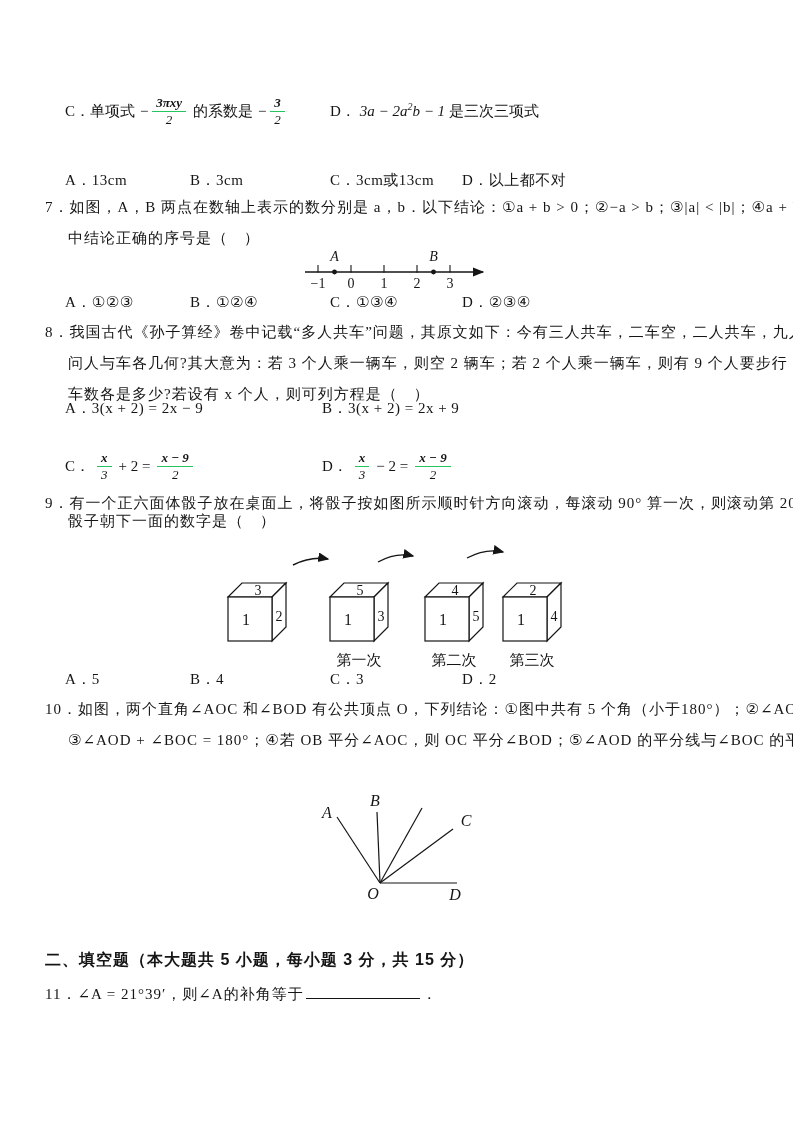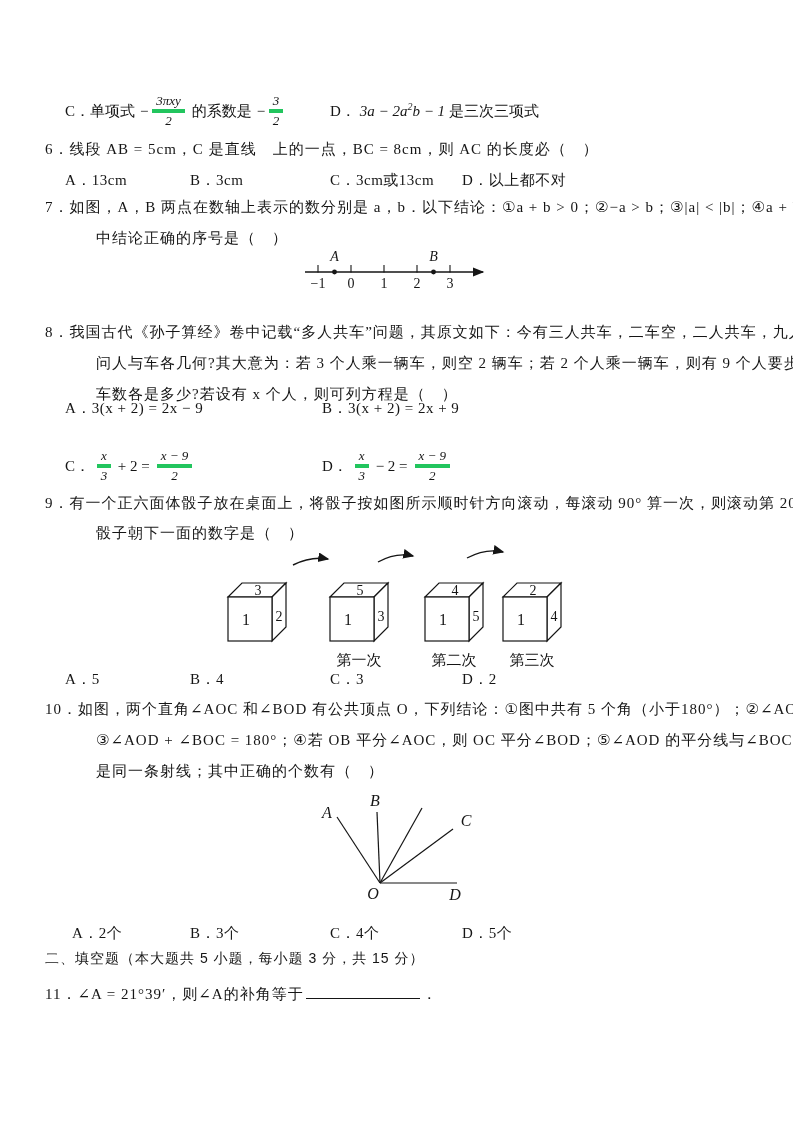--- a/index.html
+++ b/index.html
@@ -3,37 +3,37 @@
 <meta charset="utf-8">
 <style>
   html,body { margin:0; padding:0; background:#ffffff; }
   .page {
     position:relative; width:793px; height:1122px; background:#ffffff;
     font-family:"Liberation Serif","DejaVu Serif","DejaVu Sans",serif;
     font-size:15px; color:#151515; overflow:hidden;
   }
   .row { position:absolute; white-space:nowrap; }
   .stem { left:45px; letter-spacing:1px; }
-  .stem-wrap { left:68px; letter-spacing:1px;margin-left:28px; }
+  .stem-wrap { left:68px; letter-spacing:1px; }
   .optrow { position:absolute; left:0; width:100%; height:22px; }
   .opt { position:absolute; white-space:nowrap; letter-spacing:0.5px; }
   .c1 { left:65px; } .c2 { left:190px; } .c3 { left:330px;text-align:right; } .c4 { left:462px;text-align:right; }
   .q8b { left:322px; }
   .vrow { display:flex; align-items:center; height:46px; }
   .frac { display:inline-block; text-align:center; vertical-align:middle;
           font-size:13px; line-height:1.2; margin:0 3px; font-style:italic; }
-  .frac .num { display:block; border-bottom:4px solid #22c55e; padding:0 4px; }
+  .frac .num { display:block; border-bottom:1px solid #22c55e; padding:0 4px;font-weight:bold; }
   .frac .den { display:block; }
   .m { font-style:italic; }
   sup.exp { font-size:10px; vertical-align:super; line-height:0; }
   .gap { margin-left:4px; }
   .gapr { margin-right:4px; }
   .blank { display:inline-block; width:114px; border-bottom:1px solid #151515;
            height:1em; vertical-align:baseline; margin:0 2px; }
-  .hdr { font-weight:normal; font-size:14px; letter-spacing:1px;
+  .hdr { font-weight:bold; font-size:16px; letter-spacing:1px;
          font-family:"Liberation Sans","DejaVu Sans",sans-serif; }
   .fig { position:absolute; }
   svg text { font-family:"Liberation Serif","DejaVu Serif","DejaVu Sans",serif; fill:#151515; }
   svg .it { font-style:italic; }
   svg .ln { stroke:#151515; fill:none; }
   svg .face { fill:#ffffff; stroke:#151515; stroke-width:1.2; stroke-linejoin:miter; }
 </style>
 </head>
 <body>
 
@@ -53,21 +53,20 @@
       <span class="num">3</span>
       <span class="den">2</span>
     </span>
   </div>
   <div class="row vrow" style="top:88px;left:330px">
     <span class="gapr">D．</span>
     <span class="m"><span>3a − 2a</span><sup class="exp">2</sup><span>b − 1</span></span>
     <span class="gap">是三次三项式</span>
   </div>
 
-  <div class="row stem" style="top:140px">6．线段 AB = 5cm，C 是直线　上的一点，BC = 8cm，则 AC 的长度必（　）</div>
   <div class="optrow" style="top:171px">
     <span class="opt c1">A．13cm</span>
     <span class="opt c2">B．3cm</span>
     <span class="opt c3">C．3cm或13cm</span>
     <span class="opt c4">D．以上都不对</span>
   </div>
 
   <div class="row stem" style="top:198px">7．如图，A，B 两点在数轴上表示的数分别是 a，b．以下结论：①a + b &gt; 0；②−a &gt; b；③|a| &lt; |b|；④a + b &gt; a − b．其</div>
   <div class="row stem-wrap" style="top:229px">中结论正确的序号是（　）</div>
 
@@ -89,20 +88,26 @@
     <text x="48" y="38" font-size="14" text-anchor="middle">0</text>
     <text x="81" y="38" font-size="14" text-anchor="middle">1</text>
     <text x="114" y="38" font-size="14" text-anchor="middle">2</text>
     <text x="147" y="38" font-size="14" text-anchor="middle">3</text>
     <circle cx="31.5" cy="22" r="2.4" fill="#151515"></circle>
     <circle cx="130.5" cy="22" r="2.4" fill="#151515"></circle>
     <text class="it" x="31.5" y="11" font-size="14" text-anchor="middle">A</text>
     <text class="it" x="130.5" y="11" font-size="14" text-anchor="middle">B</text>
   </svg>
 
+  <div class="optrow" style="top:293px">
+    <span class="opt c1">A．①②③</span>
+    <span class="opt c2">B．①②④</span>
+    <span class="opt c3">C．①③④</span>
+    <span class="opt c4">D．②③④</span>
+  </div>
 
   <div class="row stem" style="top:323px">8．我国古代《孙子算经》卷中记载“多人共车”问题，其原文如下：今有三人共车，二车空，二人共车，九人步，</div>
   <div class="row stem-wrap" style="top:354px">问人与车各几何?其大意为：若 3 个人乘一辆车，则空 2 辆车；若 2 个人乘一辆车，则有 9 个人要步行，问人与</div>
   <div class="row stem-wrap" style="top:385px">车数各是多少?若设有 x 个人，则可列方程是（　）</div>
   <div class="optrow" style="top:399px">
     <span class="opt c1">A．3(x + 2) = 2x − 9</span>
     <span class="opt q8b">B．3(x + 2) = 2x + 9</span>
   </div>
   <div class="row vrow" style="top:443px;left:65px">
     <span class="gapr">C．</span>
@@ -123,21 +128,21 @@
       <span class="den">3</span>
     </span>
     <span class="gap gapr">− 2 =</span>
     <span class="frac">
       <span class="num">x − 9</span>
       <span class="den">2</span>
     </span>
   </div>
 
   <div class="row stem" style="top:494px">9．有一个正六面体骰子放在桌面上，将骰子按如图所示顺时针方向滚动，每滚动 90° 算一次，则滚动第 2024 次后，</div>
-  <div class="row stem-wrap" style="top:524px">骰子朝下一面的数字是（　）</div>
+  <div class="row stem-wrap" style="top:512px">骰子朝下一面的数字是（　）</div>
 
   <svg class="fig" style="top:543px;left:200px" width="380" height="130" viewBox="0 0 380 130">
     <defs>
       <marker id="ah" markerWidth="9" markerHeight="8" refX="7" refY="3.5" orient="auto">
         <path d="M0,0 L8,3.5 L0,7 Z" fill="#151515"></path>
       </marker>
     </defs>
     <g>
       <path class="ln" d="M93,22 Q111,13 128,16" stroke-width="1.4" marker-end="url(#ah)"></path>
       <path class="ln" d="M178,19 Q196,9 213,13" stroke-width="1.4" marker-end="url(#ah)"></path>
@@ -184,43 +189,36 @@
 
   <div class="optrow" style="top:670px">
     <span class="opt c1">A．5</span>
     <span class="opt c2">B．4</span>
     <span class="opt c3">C．3</span>
     <span class="opt c4">D．2</span>
   </div>
 
   <div class="row stem" style="top:700px">10．如图，两个直角∠AOC 和∠BOD 有公共顶点 O，下列结论：①图中共有 5 个角（小于180°）；②∠AOB = ∠COD；</div>
   <div class="row stem-wrap" style="top:731px">③∠AOD + ∠BOC = 180°；④若 OB 平分∠AOC，则 OC 平分∠BOD；⑤∠AOD 的平分线与∠BOC 的平分线</div>
-  <div class="row stem-wrap" style="top:762px">是同一条射线；其中正确的个数有（　）</div>
 
   <svg class="fig" style="top:782px;left:285px" width="250" height="135" viewBox="0 0 250 135">
     <g stroke="#151515" stroke-width="1.2">
       <line x1="95" y1="101" x2="52" y2="35"></line>
       <line x1="95" y1="101" x2="92" y2="30"></line>
       <line x1="95" y1="101" x2="137" y2="26"></line>
       <line x1="95" y1="101" x2="168" y2="47"></line>
       <line x1="95" y1="101" x2="172" y2="101"></line>
     </g>
     <text class="it" x="42" y="36" font-size="16" text-anchor="middle">A</text>
     <text class="it" x="90" y="24" font-size="16" text-anchor="middle">B</text>
     <text class="it" x="181" y="44" font-size="16" text-anchor="middle">C</text>
     <text class="it" x="170" y="118" font-size="16" text-anchor="middle">D</text>
     <text class="it" x="88" y="117" font-size="16" text-anchor="middle">O</text>
   </svg>
 
-  <div class="optrow" style="top:924px">
-    <span class="opt c1" style="left:72px">A．2个</span>
-    <span class="opt c2">B．3个</span>
-    <span class="opt c3">C．4个</span>
-    <span class="opt c4">D．5个</span>
-  </div>
 
   <div class="row hdr" style="top:950px;left:45px">二、填空题（本大题共 5 小题，每小题 3 分，共 15 分）</div>
 
   <div class="row stem" style="top:983px">
     <span>11．∠A = 21°39′，则∠A的补角等于</span><span class="blank"></span><span>．</span>
   </div>
 
 
 </div>
 

